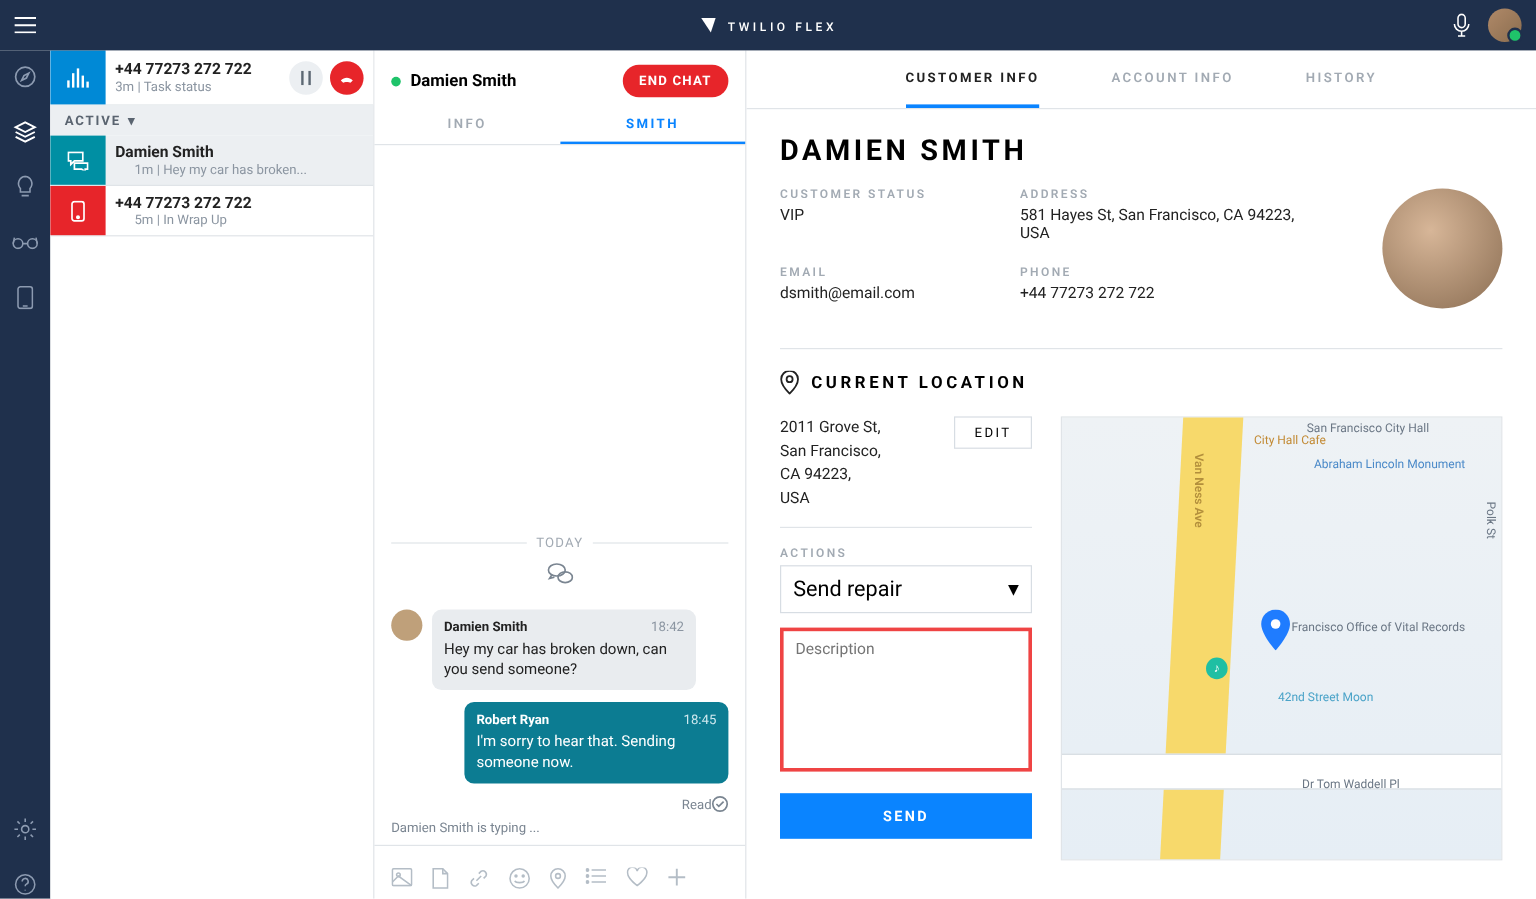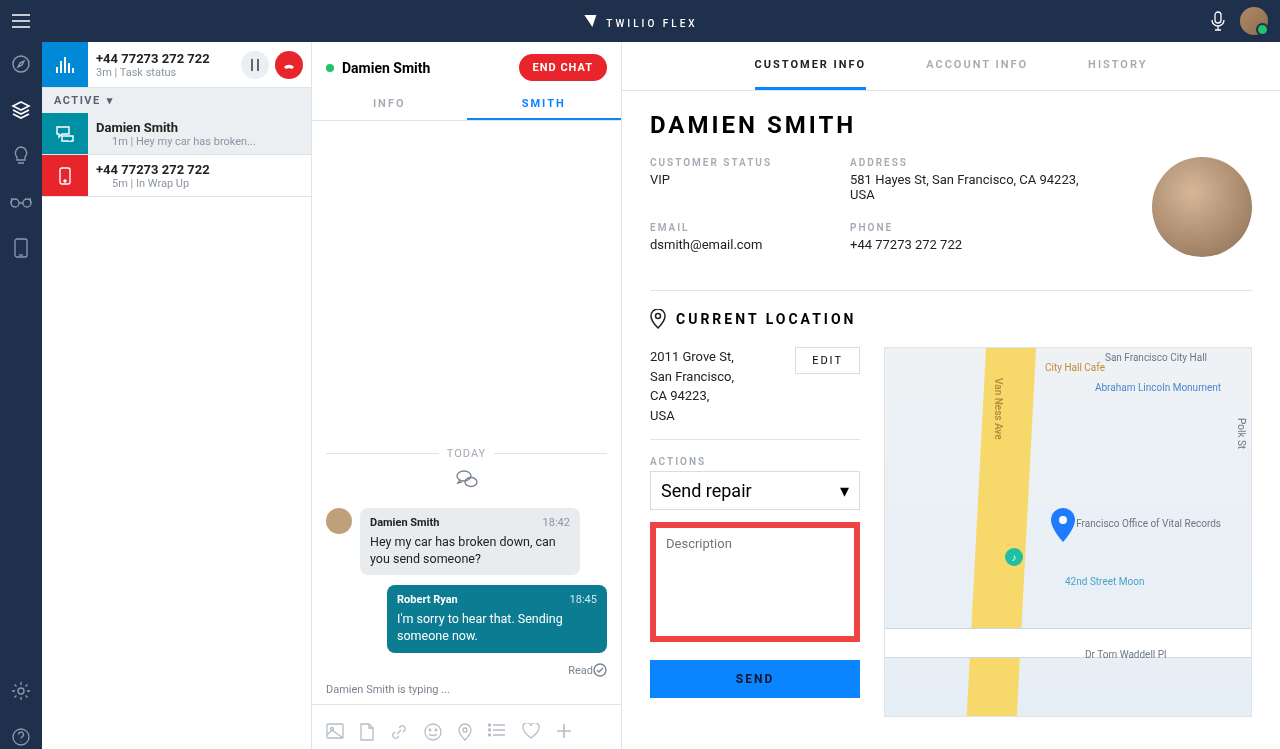--- a/index.html
+++ b/index.html
@@ -90,22 +90,22 @@
 .field-label{font-size:10px;letter-spacing:2px;color:#a2aab3;font-weight:600;margin-bottom:4px;}
 .field-val{font-size:13px;color:#222;margin-bottom:14px;}
 .profile-pic{width:100px;height:100px;border-radius:50%;background:radial-gradient(circle at 40% 35%, #d7b698, #8a6d52);grid-row:1/5;grid-column:3;justify-self:end;}
 hr.sep{border:none;border-top:1px solid #e0e4e8;margin:12px 0 18px;}
 
 .loc-head{display:flex;align-items:center;gap:10px;font-size:14px;font-weight:700;letter-spacing:3px;margin-bottom:18px;}
 .loc-grid{display:grid;grid-template-columns:210px 1fr;gap:24px;}
 .addr{font-size:13px;line-height:1.5;color:#222;margin-bottom:14px;}
 .edit-btn{border:1px solid #d7dde3;background:#fff;font-size:11px;letter-spacing:2px;padding:6px 16px;cursor:pointer;float:right;}
 .actions-dd{width:100%;border:1px solid #d7dde3;padding:8px 10px;font-size:18px;display:flex;justify-content:space-between;align-items:center;cursor:pointer;margin-bottom:12px;}
-.desc{width:100%;height:120px;border:6px solid #ef4444;padding:8px 10px;font-size:13px;resize:none;outline:none;font-family:inherit;}
-.send-action{width:100%;background:#0a84ff;color:#0f172a;border:none;font-size:12px;letter-spacing:2px;font-weight:700;padding:12px 0;margin-top:14px;cursor:pointer;}
+.desc{width:100%;height:120px;border:3px solid #ef4444;padding:8px 10px;font-size:13px;resize:none;outline:none;font-family:inherit;}
+.send-action{width:100%;background:#0a84ff;color:#ffffff;border:none;font-size:12px;letter-spacing:2px;font-weight:700;padding:12px 0;margin-top:14px;cursor:pointer;}
 
 .map{border:1px solid #e0e4e8;height:370px;background:linear-gradient(180deg,#eef2f5,#e6eef5);position:relative;overflow:hidden;font-size:10px;color:#6b7785;}
 .map .road-v{position:absolute;left:90px;top:-10px;width:50px;height:120%;background:#f7d96b;transform:rotate(3deg);} 
 .map .road-h{position:absolute;left:-10px;top:280px;width:120%;height:30px;background:#fff;border-top:1px solid #d0d7de;border-bottom:1px solid #d0d7de;}
 .map .pin{position:absolute;left:165px;top:160px;color:#1f7cff;font-size:30px;}
 .map .pin2{position:absolute;left:120px;top:200px;width:18px;height:18px;border-radius:50%;background:#1fbfa3;display:flex;align-items:center;justify-content:center;color:#fff;font-size:10px;}
 .map .lbl{position:absolute;font-size:10px;}
 svg{display:block;}
 </style>
 </head>
@@ -393,21 +393,21 @@
           <div class="actions-dd">
             <span>Send repair</span>
             <span>▾</span>
           </div>
           <textarea class="desc" placeholder="Description" style=""></textarea>
           <button class="send-action">SEND</button>
         </div>
         <div class="map">
           <div class="road-v"></div>
           <div class="road-h"></div>
-          <div class="lbl" style="right:44px;top:4px">San Francisco City Hall</div>
+          <div class="lbl" style="right:60px;top:4px">San Francisco City Hall</div>
           <div class="lbl" style="left:160px;top:14px;color:#c28a34">City Hall Cafe</div>
           <div class="lbl" style="right:30px;top:34px;color:#4a89c8">Abraham Lincoln Monument</div>
           <div class="lbl" style="right:4px;top:70px;writing-mode:vertical-rl">Polk St</div>
           <div class="lbl" style="left:108px;top:30px;writing-mode:vertical-rl;color:#b38f3c;font-weight:600">Van Ness Ave</div>
           <div class="lbl" style="right:30px;top:170px">San Francisco Office of Vital Records</div>
           <div class="lbl" style="left:180px;top:228px;color:#4aa3c8">42nd Street Moon</div>
           <div class="lbl" style="left:200px;top:301px">Dr Tom Waddell Pl</div>
           <div class="pin">
               <svg width="26" height="34" viewBox="0 0 26 34">
                 <path d="M13 0a12 12 0 0 0-12 12c0 9 12 22 12 22s12-13 12-22A12 12 0 0 0 13 0z" fill="#1f7cff"></path>

